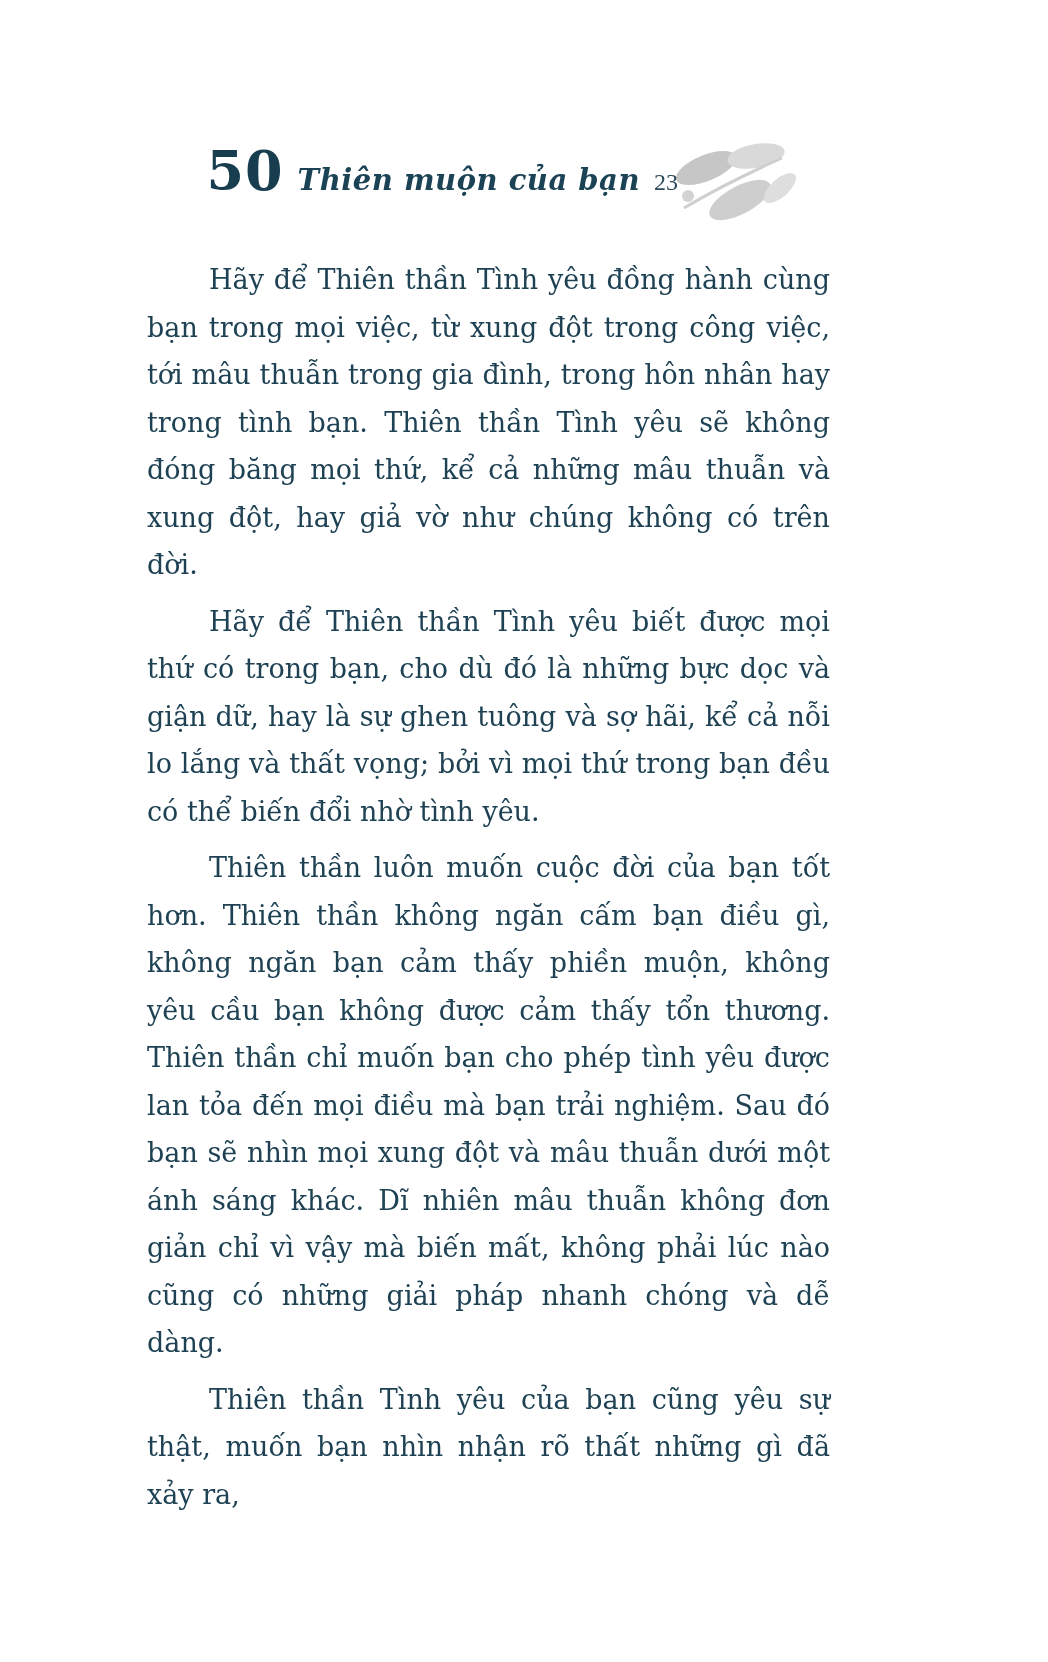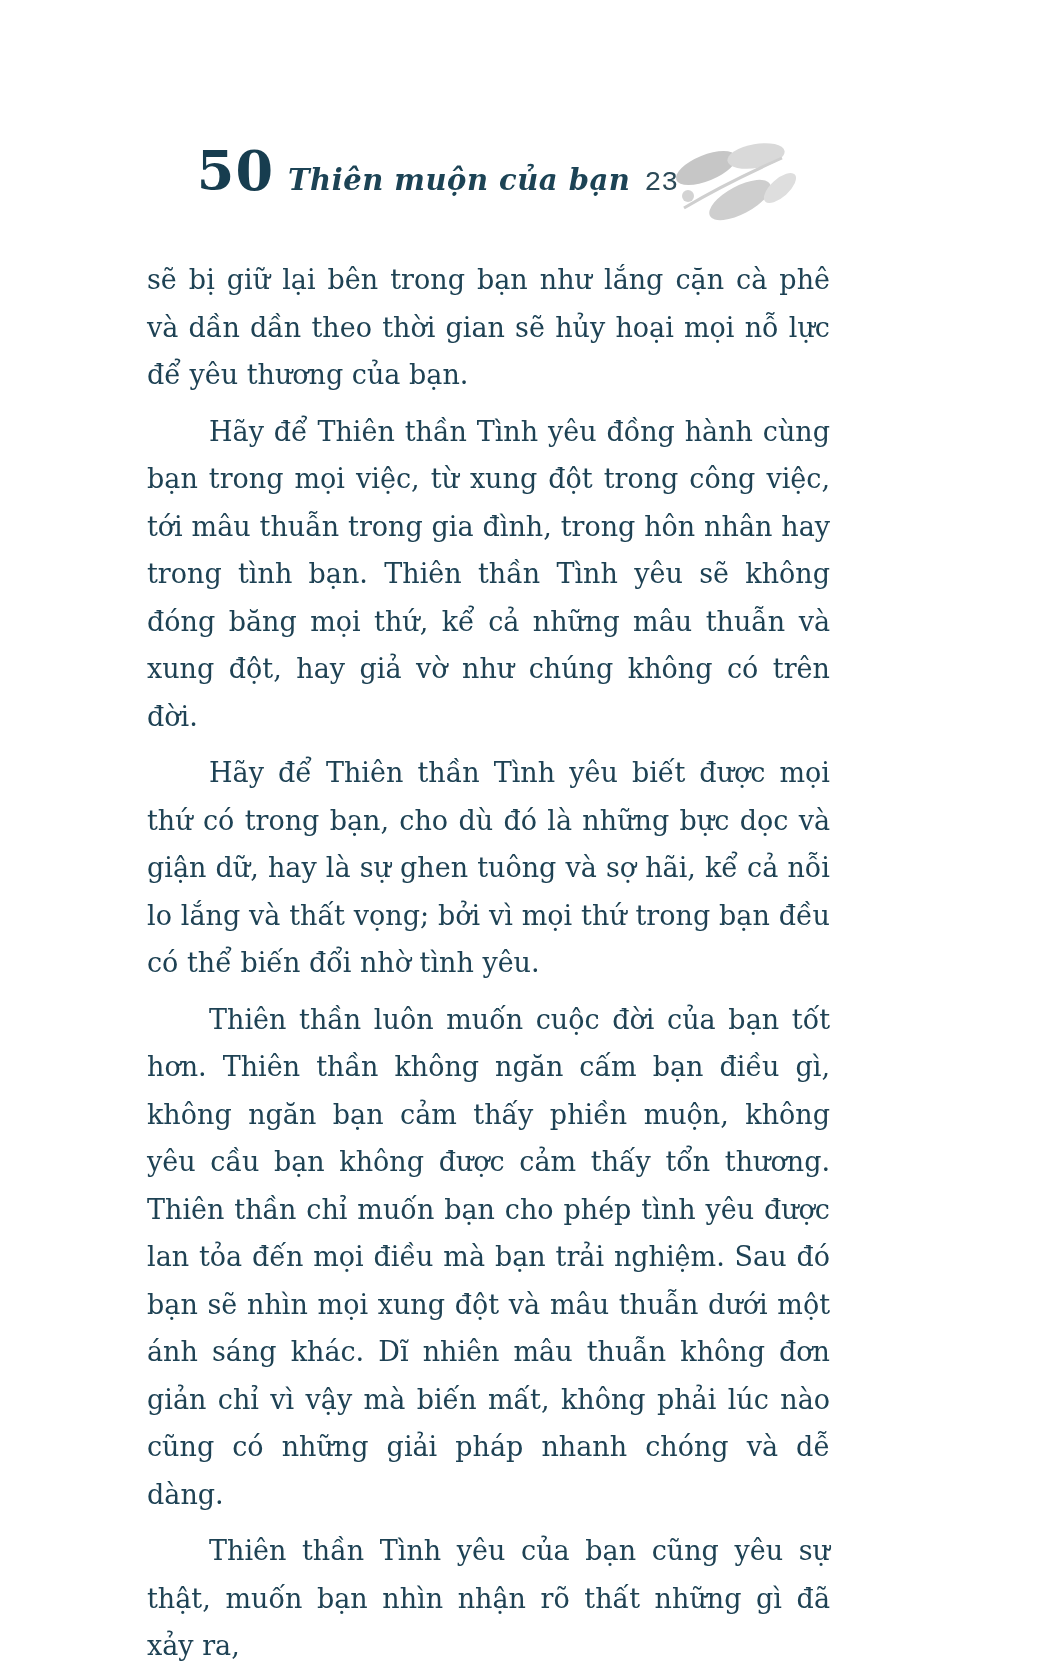--- a/index.html
+++ b/index.html
@@ -38,22 +38,22 @@
   }
   .book-title {
     font-family: "DejaVu Serif", serif;
     font-style: italic;
     font-weight: 700;
     font-size: 29px;
     color: #1c4355;
     letter-spacing: 0.5px;
   }
   .page-num {
-    font-family: Liberation Mono, monospace;
-    font-size: 28px;
+    font-family: Liberation Serif, serif;
+    font-size: 24px;
     color: #2c4a58;
   }
   .leaves {
     position: absolute;
     top: 92px;
     right: 92px;
     width: 140px;
     height: 110px;
     pointer-events: none;
   }
@@ -94,20 +94,19 @@
     </svg>
   </div>
 
   <header class="header-row">
     <span class="chapter-num">50</span>
     <span class="book-title">Thiên muộn của bạn</span>
     <span class="page-num">23</span>
   </header>
 
   <main class="body-text">
-    <p class="no-indent">sẽ bị giữ lại bên trong bạn như lắng cặn cà phê và dần dần theo thời gian sẽ hủy hoại mọi nỗ lực để yêu thương của bạn.</p>
     <p>Hãy để Thiên thần Tình yêu đồng hành cùng bạn trong mọi việc, từ xung đột trong công việc, tới mâu thuẫn trong gia đình, trong hôn nhân hay trong tình bạn. Thiên thần Tình yêu sẽ không đóng băng mọi thứ, kể cả những mâu thuẫn và xung đột, hay giả vờ như chúng không có trên đời.</p>
     <p>Hãy để Thiên thần Tình yêu biết được mọi thứ có trong bạn, cho dù đó là những bực dọc và giận dữ, hay là sự ghen tuông và sợ hãi, kể cả nỗi lo lắng và thất vọng; bởi vì mọi thứ trong bạn đều có thể biến đổi nhờ tình yêu.</p>
     <p>Thiên thần luôn muốn cuộc đời của bạn tốt hơn. Thiên thần không ngăn cấm bạn điều gì, không ngăn bạn cảm thấy phiền muộn, không yêu cầu bạn không được cảm thấy tổn thương. Thiên thần chỉ muốn bạn cho phép tình yêu được lan tỏa đến mọi điều mà bạn trải nghiệm. Sau đó bạn sẽ nhìn mọi xung đột và mâu thuẫn dưới một ánh sáng khác. Dĩ nhiên mâu thuẫn không đơn giản chỉ vì vậy mà biến mất, không phải lúc nào cũng có những giải pháp nhanh chóng và dễ dàng.</p>
     <p>Thiên thần Tình yêu của bạn cũng yêu sự thật, muốn bạn nhìn nhận rõ thất những gì đã xảy ra,</p>
   </main>
 
 </div>
 
 </body></html>

